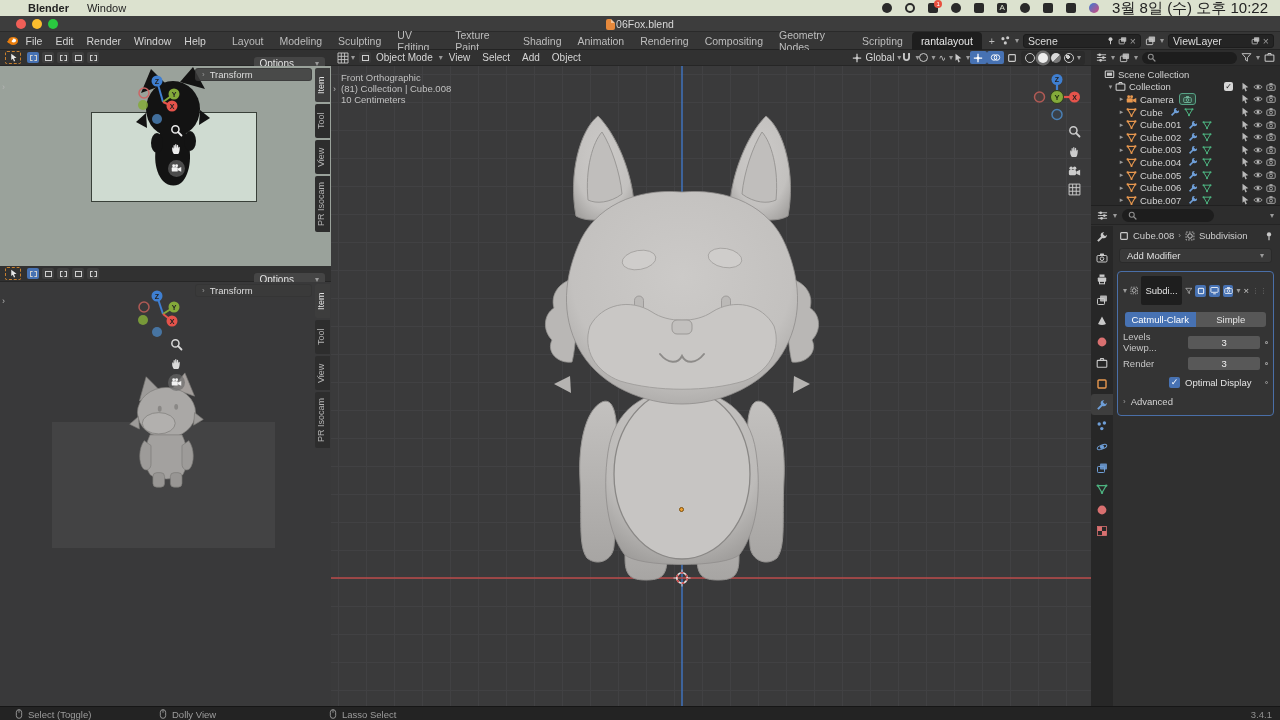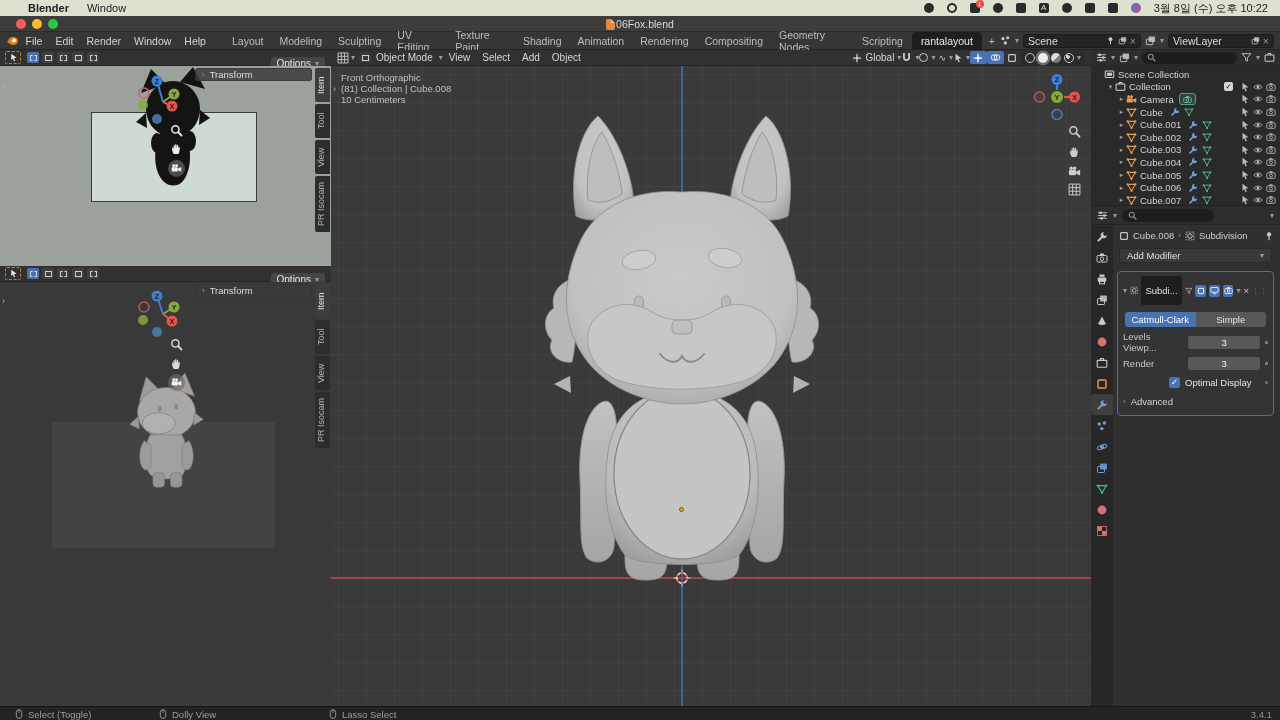--- a/index.html
+++ b/index.html
@@ -16,21 +16,21 @@
   .mac-menu.b { font-weight:bold; }
   #mac-right { margin-left:auto; display:flex; align-items:center; gap:13px; padding-right:12px; }
   .mac-ic { width:10px; height:10px; position:relative; background:#2a2a2a; }
   .mac-ic.round { border-radius:50%; }
   .mac-ic.ring { background:transparent; border:2px solid #2a2a2a; border-radius:50%; }
   .mac-ic.sq { border-radius:2px; }
   .mac-ic .badge { position:absolute; right:-4px; top:-3px; width:8px; height:8px;
     background:#e8503f; color:#fff; font-size:6px; line-height:8px; text-align:center;
     border-radius:50%; }
   .mac-ic .letter { color:#dce2cf; font-size:8px; line-height:10px; text-align:center; display:block; }
-  #mac-clock { font-size:11px; }
+  #mac-clock { font-size:15px; }
 
   
   #titlebar { left:0; top:16px; width:1280px; height:16px; background:#3d3d3d;
     border-bottom:1px solid #2a2a2a; }
   .tl { width:10px; height:10px; border-radius:50%; top:3px; }
   #title-center { left:0; right:0; top:0; height:16px; display:flex; justify-content:center;
     align-items:center; gap:1px; color:#d8d8d8; font-size:10.5px; }
   .doc-ic { width:9px; height:11px; background:#e6893c; border-radius:2px; position:relative; }
   .doc-ic:after { content:""; position:absolute; right:0; top:0; border:2.5px solid #3d3d3d;
     border-left-color:#f3c193; border-bottom-color:#f3c193; }
@@ -57,21 +57,21 @@
     display:flex; align-items:center; font-size:10px; color:#d6d6d6;
     border-bottom:1px solid #262626; }
   .hmenu { margin:0 6px; }
   .tool-btn { width:16px; height:13px; border:1px dashed #c8802f; border-radius:2px;
     display:flex; align-items:center; justify-content:center; margin:0 6px 0 5px; }
   .mode-ic { width:12px; height:11px; border-radius:2px; background:#3f3f3f;
     display:flex; align-items:center; justify-content:center; margin-right:3px; }
   .mode-ic.on { background:#4772b3; }
   .mode-ic .bx { width:7px; height:6px; border:1px dashed #cfcfcf; }
   .opt-btn { margin-left:auto; margin-right:6px; background:#454545; border-radius:3px;
-    height:13px; display:flex; align-items:center; gap:4px; padding:0 6px; color:#e2e2e2;margin-top:12px; }
+    height:13px; display:flex; align-items:center; gap:21px; padding:0 6px; color:#e2e2e2;margin-top:12px; }
 
   .side-tab { writing-mode:vertical-rl; transform:rotate(180deg); background:#2d2d2d;
     color:#b4b4b4; font-size:9px; padding:6px 1px; text-align:center; border-radius:0 2px 2px 0;
     margin-bottom:2px; width:15px; }
   .side-tab.active { background:#3d3d3d; color:#e4e4e4; }
   .panel-hdr { background:#3b3b3bd9; border-radius:3px; height:13px; display:flex;
     align-items:center; gap:5px; font-size:9.5px; color:#dedede; padding:0 6px;
     border:1px solid #30303080; }
 
   .navic { color:#cccccc; }

